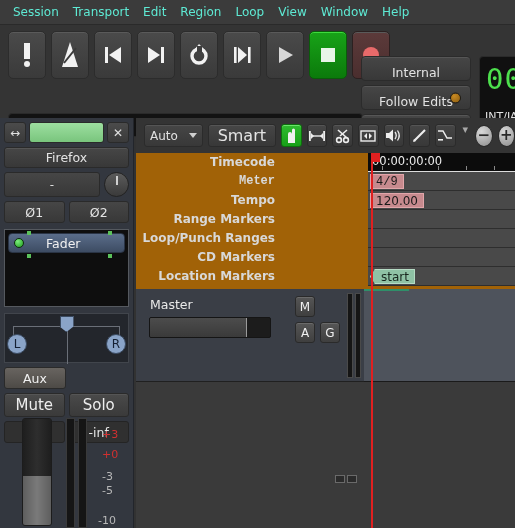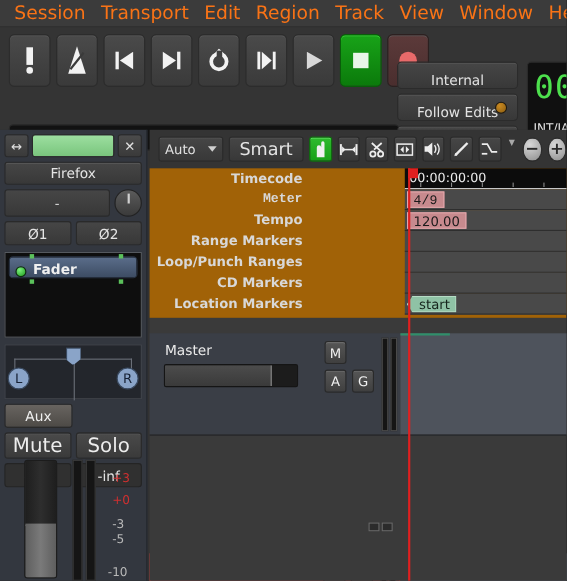--- a/index.html
+++ b/index.html
@@ -12,21 +12,21 @@
   }
   #app { position: relative; width: 515px; height: 528px; background: #323232; }
 
   
   .menubar {
     position: absolute; left: 0; top: 0; width: 515px; height: 25px;
     background: #3b3b3b; display: flex; align-items: center; padding-left: 6px;
     border-bottom: 1px solid #2a2a2a;
   }
   .menubar .mi {
-    color: #f97316; font-size: 17px; padding: 3px 7px; white-space: nowrap;
+    color: #5eead4; font-size: 12px; padding: 3px 7px; white-space: nowrap;
   }
 
   
   .transport {
     position: absolute; left: 0; top: 25px; width: 515px; height: 93px;
     background: #343434;
   }
   .tbtns { position: absolute; left: 8px; top: 6px; display: flex; gap: 5px; }
   .tbtn {
     width: 38px; height: 48px; border-radius: 5px;
@@ -139,21 +139,21 @@
     background: linear-gradient(#464646,#383838); border: 1px solid #2a2a2a;
     color: #e4e4e4; font-size: 12.5px; display: flex; align-items: center; justify-content: center; }
 
   .procbox {
     margin: 6px 4px 0 4px; height: 78px; background: #0e0e0e;
     border: 1px solid #55595f; position: relative;
   }
   .procitem {
     margin: 3px; height: 20px; border-radius: 4px;
     background: linear-gradient(#5a6d8a, #3d4c63); border: 1px solid #2a3445;
-    display: flex; align-items: flex-end; padding-left: 5px; gap: 6px; font-weight: bold;
+    display: flex; align-items: center; padding-left: 5px; gap: 22px;
   }
   .procitem .pled { width: 10px; height: 10px; border-radius: 50%;
     background: radial-gradient(circle at 35% 30%, #7cf07c, #1e9a1e); border: 1px solid #0d2d0d; }
   .procitem .plabel { color: #f0f0f0; font-size: 12.5px; }
   .handle { position: absolute; width: 4px; height: 4px; background: #5bc15b; }
 
   .pannerbox { margin: 6px 4px 0 4px; height: 50px; background: #23262c; border: 1px solid #41454c; position: relative; }
   .pannerbox .pbar { position: absolute; left: 8px; right: 8px; top: 12px; height: 1px; background: #6a6f78; }
   .pannerbox .pleft-v { position: absolute; left: 8px; top: 12px; width: 1px; height: 13px; background: #6a6f78; }
   .pannerbox .pright-v { position: absolute; right: 8px; top: 12px; width: 1px; height: 13px; background: #6a6f78; }
@@ -167,21 +167,21 @@
     display: flex; align-items: center; justify-content: center; }
   .pannerbox .plr.l { left: 2px; } .pannerbox .plr.r { right: 2px; }
 
   .auxrow { margin: 4px 4px 0 4px; }
   .auxbtn { width: 62px; height: 22px; border-radius: 3px;
     background: linear-gradient(#686460,#4d4a46); border: 1px solid #2a2a2a;
     color: #f0f0f0; font-size: 12.5px; display: flex; align-items: center; justify-content: center; }
   .msrow { display: flex; gap: 4px; margin: 4px 4px 0 4px; }
   .msbtn { flex: 1 1 0; height: 24px; border-radius: 3px;
     background: linear-gradient(#4a4a4a,#3a3a3a); border: 1px solid #2a2a2a;
-    color: #ededed; font-size: 18px; display: flex; align-items: center; justify-content: center;
+    color: #ededed; font-size: 15px; display: flex; align-items: center; justify-content: center;
     box-shadow: inset 0 1px 0 #555; }
   .gainrow { display: flex; gap: 4px; margin: 4px 4px 0 4px; }
   .gainbox { flex: 1 1 0; height: 22px; border-radius: 3px;
     background: #303030; border: 1px solid #242424;
     color: #e4e4e4; font-size: 12.5px; display: flex; align-items: center; justify-content: center; }
 
   .faderarea { position: absolute; left: 4px; top: 296px; width: 126px; height: 114px; }
   .fader-track { position: absolute; left: 18px; top: 4px; width: 30px; height: 108px;
     background: #2a2a2a; border: 1px solid #1c1c1c; border-radius: 3px; overflow: hidden; }
   .fader-lower { position: absolute; left: 0; bottom: 0; width: 100%; height: 49px;
@@ -213,21 +213,21 @@
   }
   .tag.meter  { background: #c78a8e; border: 1px solid #e2a6aa; }
   .tag.tempo  { background: #c78a8e; border: 1px solid #e2a6aa; }
   .tag.marker { background: #8fc2a5; border: 1px solid #b6dcc5; color: #17261d;
                 clip-path: polygon(5px 0, 100% 0, 100% 100%, 5px 100%, 0 50%); padding-left: 10px; }
   .tickmarks { position: absolute; left: 232px; top: 13px; width: 283px; height: 6px; }
   .tickmarks i { position: absolute; top: 0; width: 1px; height: 4px; background: #8a8a8a; }
 
   
   .tracks { position: absolute; left: 136px; top: 289px; width: 379px; height: 239px; background: #3a3a3a; }
-  .trackrow { position: relative; width: 379px; height: 93px; margin-top: 14px; }
+  .trackrow { position: relative; width: 379px; height: 93px; }
   .thead {
     position: absolute; left: 0; top: 0; width: 228px; height: 93px;
     background: #3a3e46; border-bottom: 1px solid #202020;
   }
   .trackrow.sel .thead { background: #7e3c3c; border: 1px solid #d03a3a; }
   .thead .tname { position: absolute; left: 14px; top: 8px; color: #eaeaea; font-size: 12.5px; }
   .thead .tfader {
     position: absolute; left: 13px; top: 28px; width: 122px; height: 21px;
     background: #1c1c1c; border: 1px solid #151515; border-radius: 2px; overflow: hidden;
   }
@@ -257,21 +257,21 @@
 </head>
 <body>
 
 <div id="app">
 
   <div class="menubar">
     <span class="mi">Session</span>
     <span class="mi">Transport</span>
     <span class="mi">Edit</span>
     <span class="mi">Region</span>
-    <span class="mi">Track</span>
+    <span class="mi">Loop</span>
     <span class="mi">View</span>
     <span class="mi">Window</span>
     <span class="mi">Help</span>
   </div>
 
   <div class="transport">
     <div class="tbtns">
       <div class="tbtn">
         <svg width="14" height="28" viewBox="0 0 14 28">
           <rect x="4" y="2" width="6" height="16" fill="#f2f2f2"></rect>

